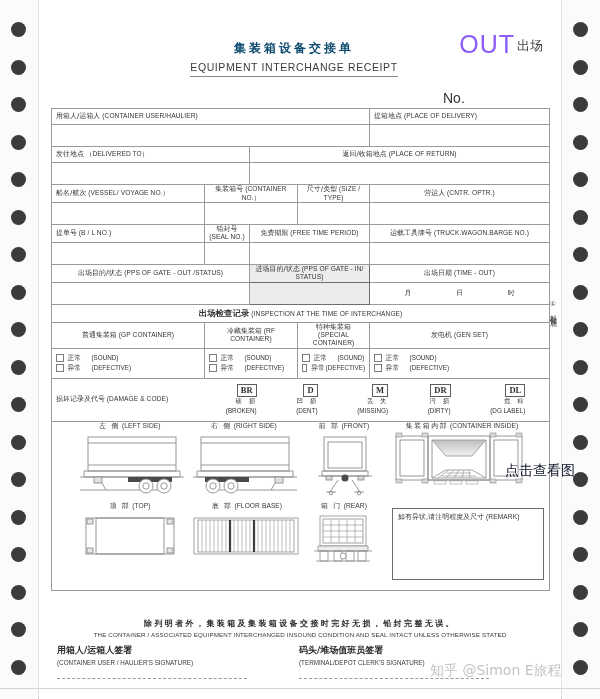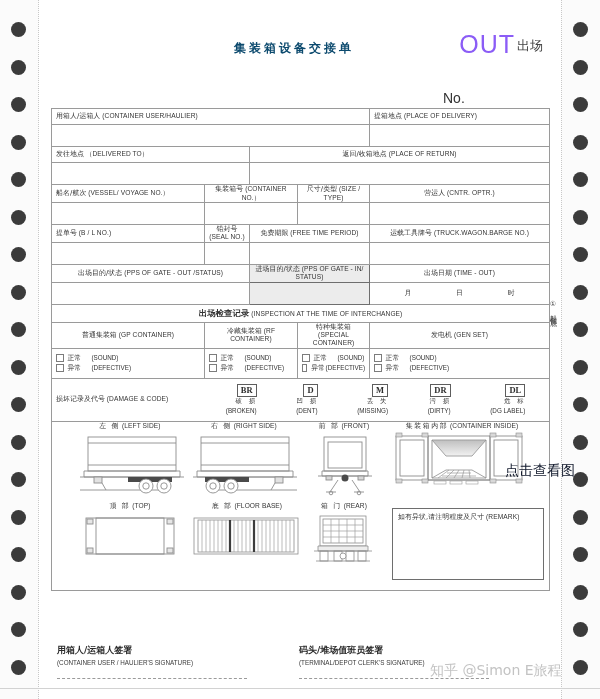--- a/index.html
+++ b/index.html
@@ -186,20 +186,21 @@
 <div class="sheet">
  <div class="sheet-inner">
 
   <div class="hdr">
     <div class="out-blk">
       <span class="out-en">OUT</span>
       <span class="out-cn">出场</span>
     </div>
     <div class="title-blk">
       <div class="title-cn">集装箱设备交接单</div>
+      <div class="title-en">EQUIPMENT INTERCHANGE RECEIPT</div>
     </div>
     <div class="no-blk">No.</div>
   </div>
 
   <table class="grid">
     <colgroup>
       <col style="width:108px">
           <col style="width:45px">
           <col style="width:45px">
       <col style="width:48px">
@@ -607,20 +608,24 @@
             <span class="cn">如有异状,请注明程度及尺寸</span>
             <span class="en">(REMARK)</span>
           </div>
 
         </div>
       </td>
     </tr>
   </tbody>
       </table>
 
+  <div class="stmt">
+    <div class="stmt-cn">除列明者外，集装箱及集装箱设备交接时完好无损，铅封完整无误。</div>
+    <div class="stmt-en">THE CONTAINER / ASSOCIATED EQUIPMENT INTERCHANGED INSOUND CONDITION AND SEAL  INTACT UNLESS OTHERWISE  STATED</div>
+  </div>
 
   <div class="sig r">
     <div class="sig-cn">码头/堆场值班员签署</div>
     <div class="sig-en">(TERMINAL/DEPOT CLERK'S SIGNATURE)</div>
     <div class="sig-line"></div>
   </div>
   <div class="sig l">
     <div class="sig-cn">用箱人/运箱人签署</div>
     <div class="sig-en">(CONTAINER USER / HAULIER'S SIGNATURE)</div>
     <div class="sig-line"></div>

